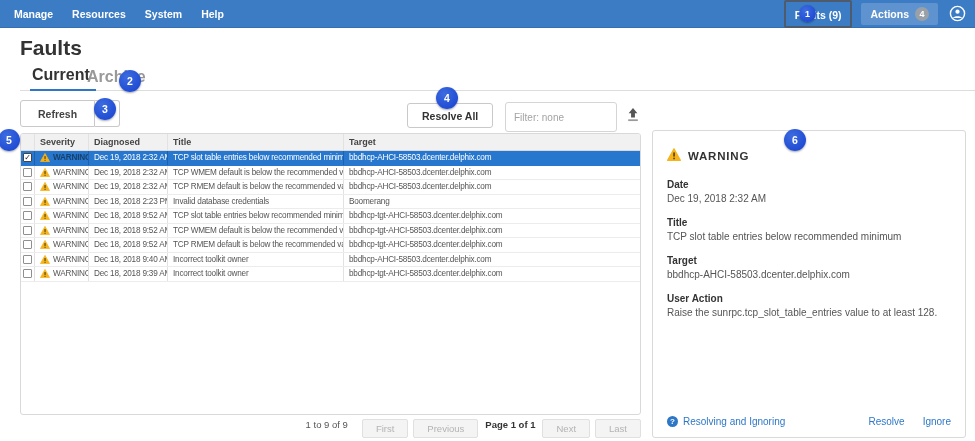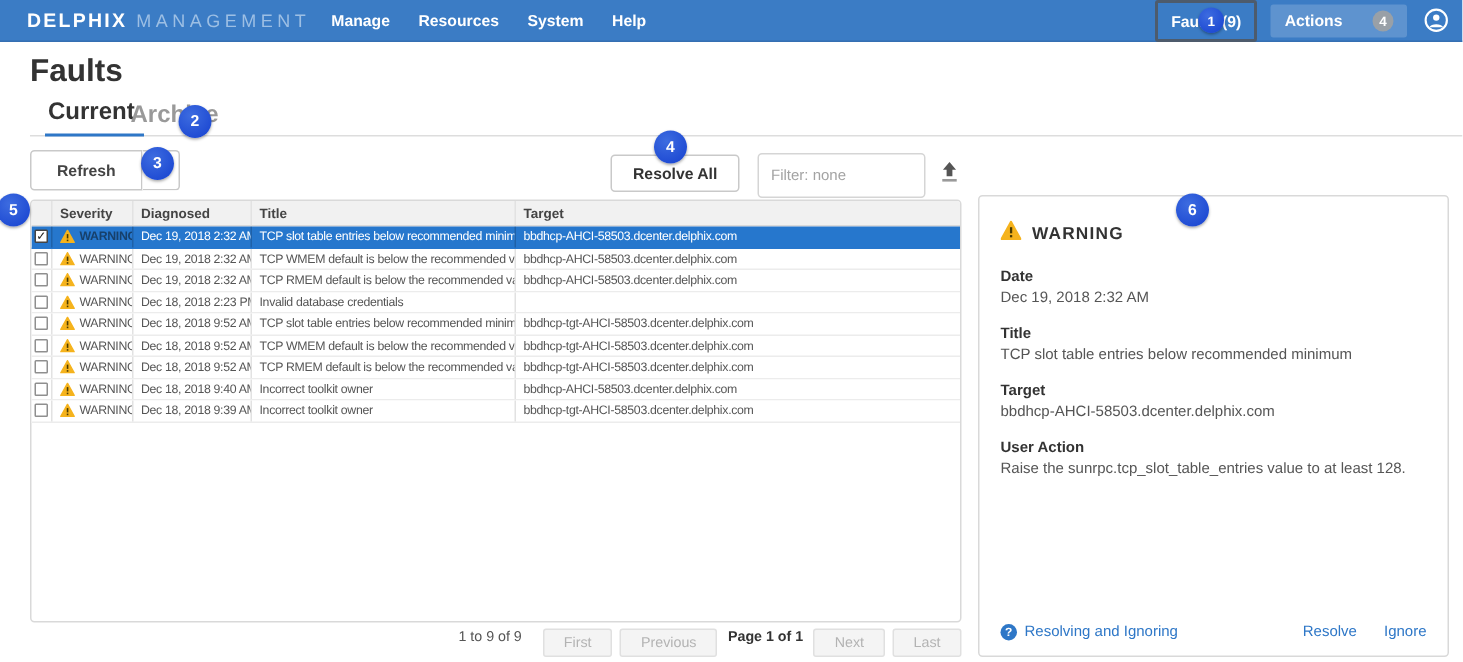--- a/index.html
+++ b/index.html
@@ -11,21 +11,21 @@
     border-bottom:1px solid #356fb2;display:flex;align-items:center;}
   .brand{display:flex;align-items:baseline;gap:6px;margin-left:18px;}
   .brand-primary{color:#fff;font-weight:bold;font-size:13px;letter-spacing:1.5px;}
   .brand-secondary{color:#9dbfe4;font-size:12px;letter-spacing:3px;}
   .nav-links{display:flex;gap:19px;margin-left:14px;}
   .nav-link{color:#fff;font-weight:bold;font-size:10.5px;cursor:pointer;}
   .nav-right{margin-left:auto;display:flex;align-items:center;gap:9px;padding-right:9px;}
   .faults-box{border:2px solid #4d5b6c;border-radius:2px;padding:3px 9px;}
   .faults-btn{color:#fff;font-weight:bold;font-size:10.5px;cursor:pointer;}
   .actions-btn{background:rgba(255,255,255,0.18);border-radius:2px;padding:4px 9px;
-    display:flex;align-items:center;gap:20px;color:#fff;font-weight:bold;font-size:10.5px;cursor:pointer;}
+    display:flex;align-items:center;gap:6px;color:#fff;font-weight:bold;font-size:10.5px;cursor:pointer;}
   .actions-badge{width:14px;height:14px;border-radius:50%;background:#99a0a7;color:#fff;
     font-size:9px;font-weight:bold;display:flex;align-items:center;justify-content:center;}
   .user-icon{display:flex;align-items:center;margin-left:2px;cursor:pointer;}
 
   
   .page-title{position:absolute;top:36px;left:20px;font-size:21px;font-weight:bold;color:#333;}
   .tabs{position:absolute;top:72px;left:20px;right:0;height:19px;border-bottom:1px solid #ddd;}
   .tab{position:absolute;bottom:-1px;font-size:16px;font-weight:bold;padding-bottom:5px;cursor:pointer;}
   .tab.active{left:10px;color:#333;border-bottom:2px solid #2e77c7;padding-left:2px;padding-right:6px;}
   .tab.inactive{left:65px;color:#999;padding-left:2px;padding-right:6px;}
@@ -100,24 +100,20 @@
   .ann-2{left:119px;top:70px;}
   .ann-3{left:94px;top:98px;}
   .ann-4{left:436px;top:87px;}
   .ann-5{left:-2px;top:129px;}
   .ann-6{left:784px;top:129px;}
 </style>
 </head>
 <body>
 
 <div class="topbar">
-  <div class="brand">
-    <span class="brand-primary">DELPHIX</span>
-    <span class="brand-secondary">MANAGEMENT</span>
-  </div>
   <div class="nav-links">
     <span class="nav-link">Manage</span>
     <span class="nav-link">Resources</span>
     <span class="nav-link">System</span>
     <span class="nav-link">Help</span>
   </div>
   <div class="nav-right">
     <div class="faults-box">
       <span class="faults-btn">Faults (9)</span>
     </div>
@@ -230,20 +226,21 @@
             <svg width="10" height="9" viewBox="0 0 24 22">
               <path d="M12 1 L23 21 H1 Z" fill="#f5b31d" stroke="#f5b31d" stroke-width="2" stroke-linejoin="round"></path>
               <rect x="10.8" y="7.5" width="2.6" height="7" fill="#4a3a00"></rect>
               <rect x="10.8" y="16.5" width="2.6" height="2.6" fill="#4a3a00"></rect>
             </svg>
           </span>
           <span class="sev">WARNING</span>
         </div>
         <div class="c c2">Dec 18, 2018 2:23 PM</div>
         <div class="c c3">Invalid database credentials</div>
+        <div class="c c4">Boomerang</div>
       </div>
       <div class="trow">
         <div class="c c0">
           <span class="cb"></span>
         </div>
         <div class="c c1">
           <span class="wicon">
             <svg width="10" height="9" viewBox="0 0 24 22">
               <path d="M12 1 L23 21 H1 Z" fill="#f5b31d" stroke="#f5b31d" stroke-width="2" stroke-linejoin="round"></path>
               <rect x="10.8" y="7.5" width="2.6" height="7" fill="#4a3a00"></rect>

